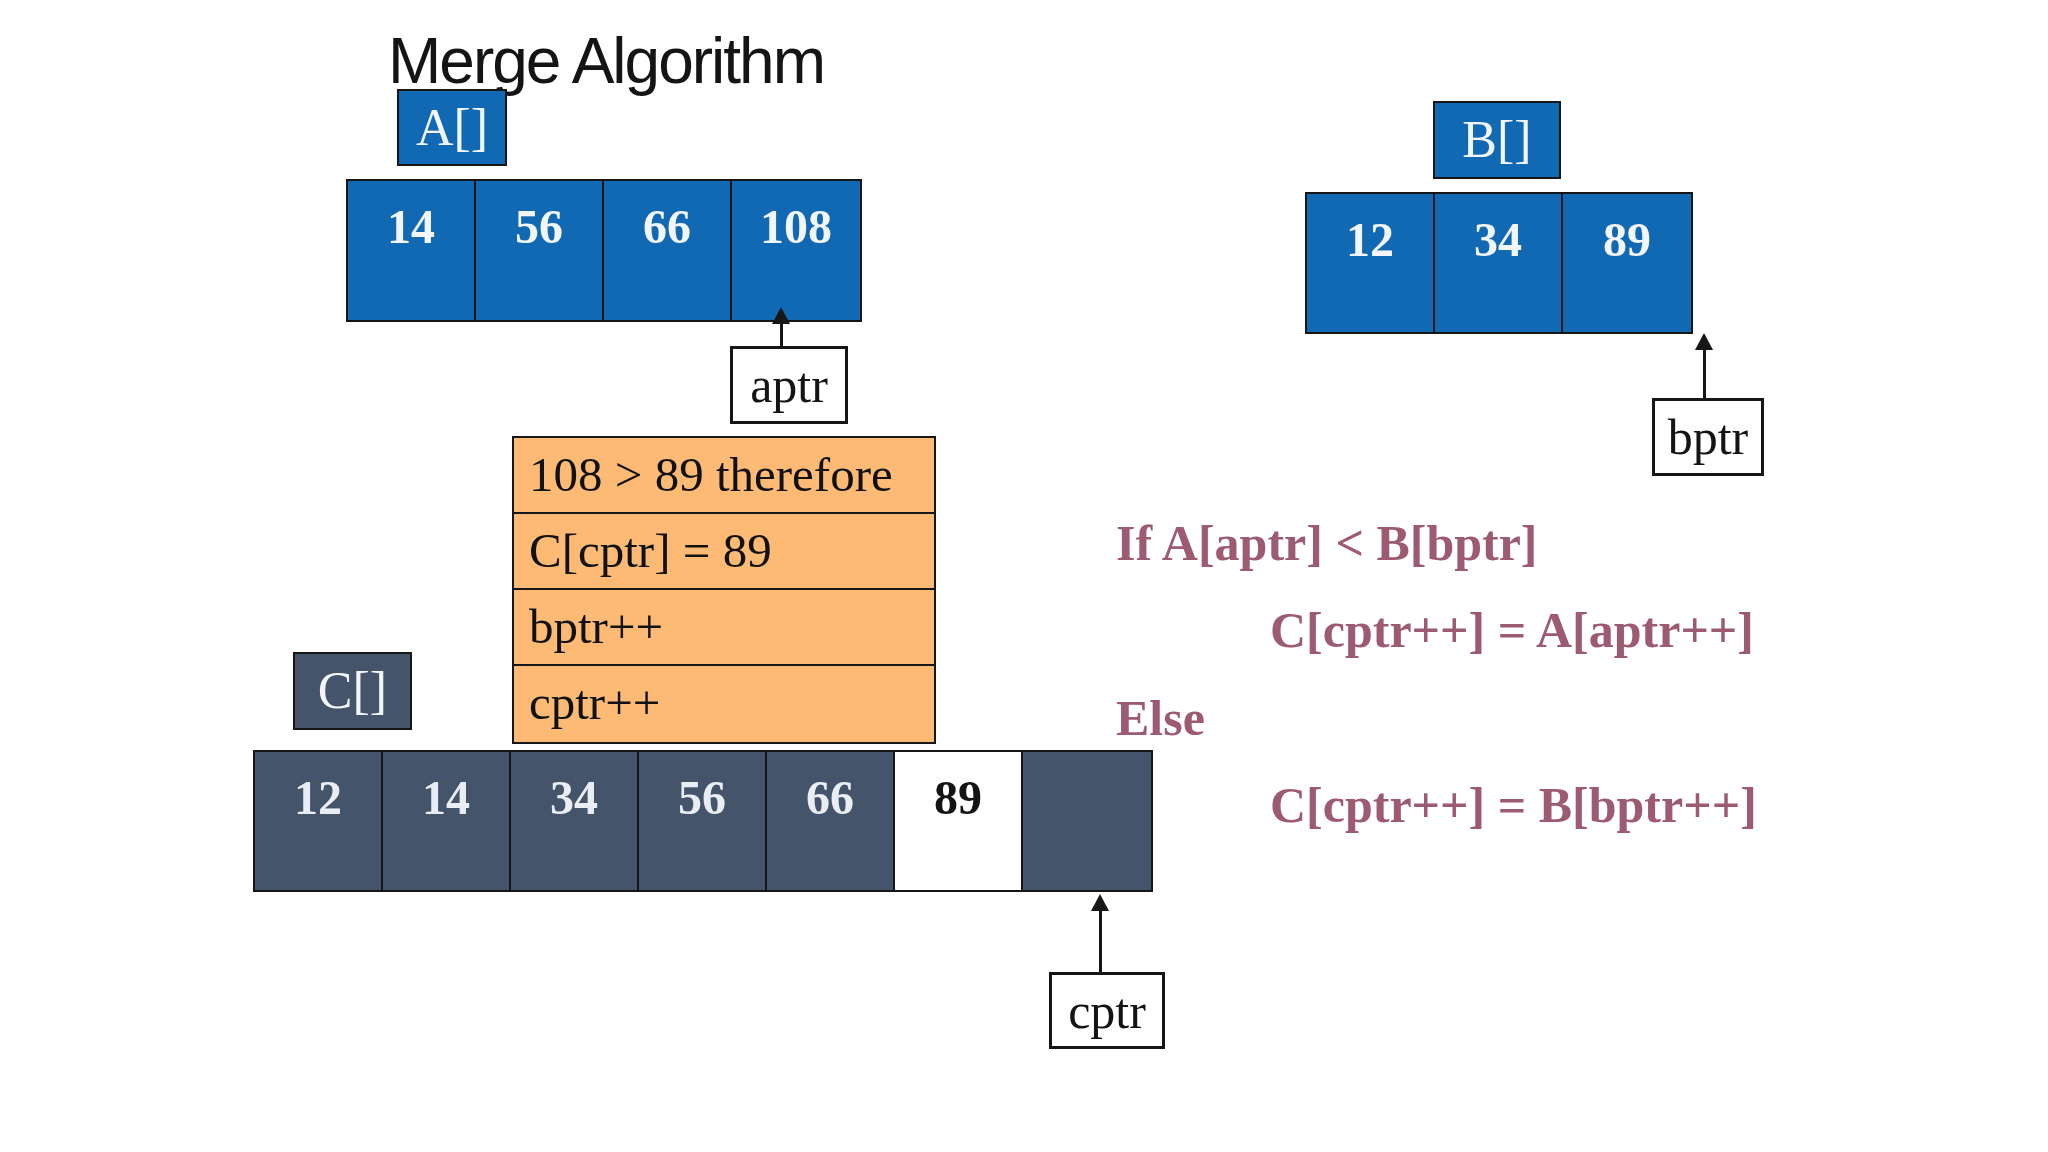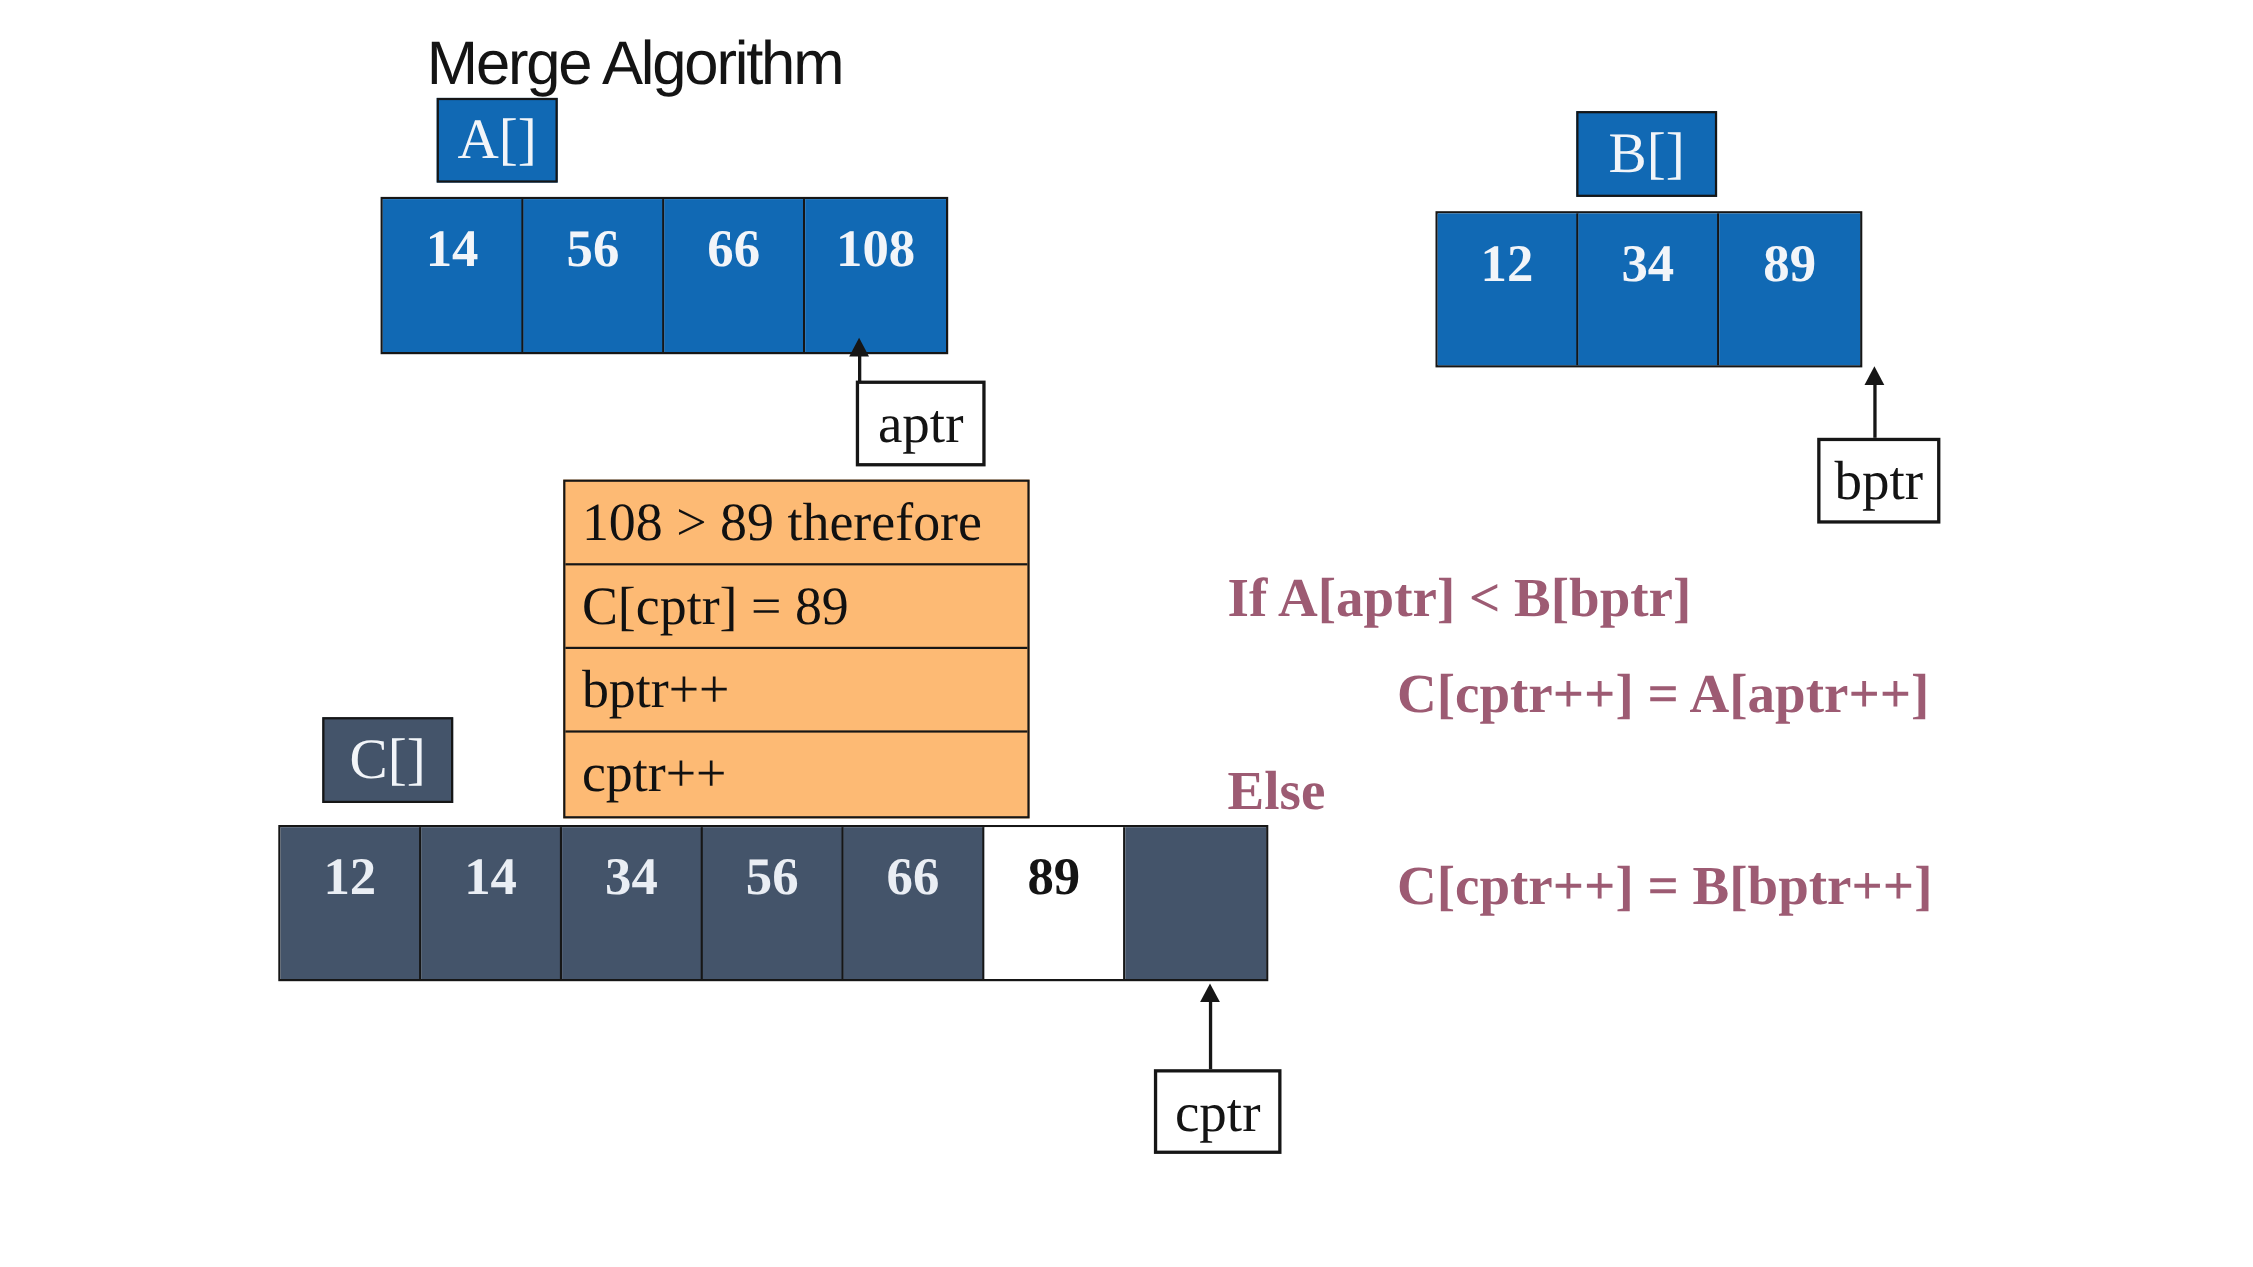--- a/index.html
+++ b/index.html
@@ -14,21 +14,21 @@
     width:2048px;height:1152px;position:relative;background:#ffffff;
     font-family:"Liberation Serif",serif;overflow:hidden;
   }
   .abs{position:absolute;}
 
   
   .slide-title{
     left:388px;top:24px;width:1200px;
     font-family:"Liberation Sans",sans-serif;
     font-weight:400;letter-spacing:-2px;
-    font-size:56px;color:#141414;z-index:1;
+    font-size:64px;color:#141414;z-index:1;
   }
 
   
   .label-chip{
     border:2.5px solid var(--line-black);
     color:#F2F5F9;font-size:52px;line-height:1;
     display:flex;align-items:center;justify-content:center;
     z-index:2;
   }
   .chip-blue{background:var(--array-blue);}
@@ -92,21 +92,21 @@
 <div class="abs label-chip chip-blue" style="left:397px;top:89px;width:110px;height:77px;">A[]</div>
 
 <div class="abs array array-blue" style="left:346px;top:179px;height:143px;">
   <div class="cell">14</div>
   <div class="cell">56</div>
   <div class="cell">66</div>
   <div class="cell">108</div>
 </div>
 
 <div class="abs up-arrow" style="left:772px;top:307px;height:40px;"></div>
-<div class="abs ptr-box" style="left:730px;top:346px;width:118px;height:78px;margin-left:48px;">aptr</div>
+<div class="abs ptr-box" style="left:730px;top:346px;width:118px;height:78px;">aptr</div>
 
 <div class="abs label-chip chip-blue" style="left:1433px;top:101px;width:128px;height:78px;">B[]</div>
 
 <div class="abs array array-blue" style="left:1305px;top:192px;height:142px;">
   <div class="cell">12</div>
   <div class="cell">34</div>
   <div class="cell">89</div>
 </div>
 
 <div class="abs up-arrow" style="left:1695px;top:333px;height:65px;"></div>

